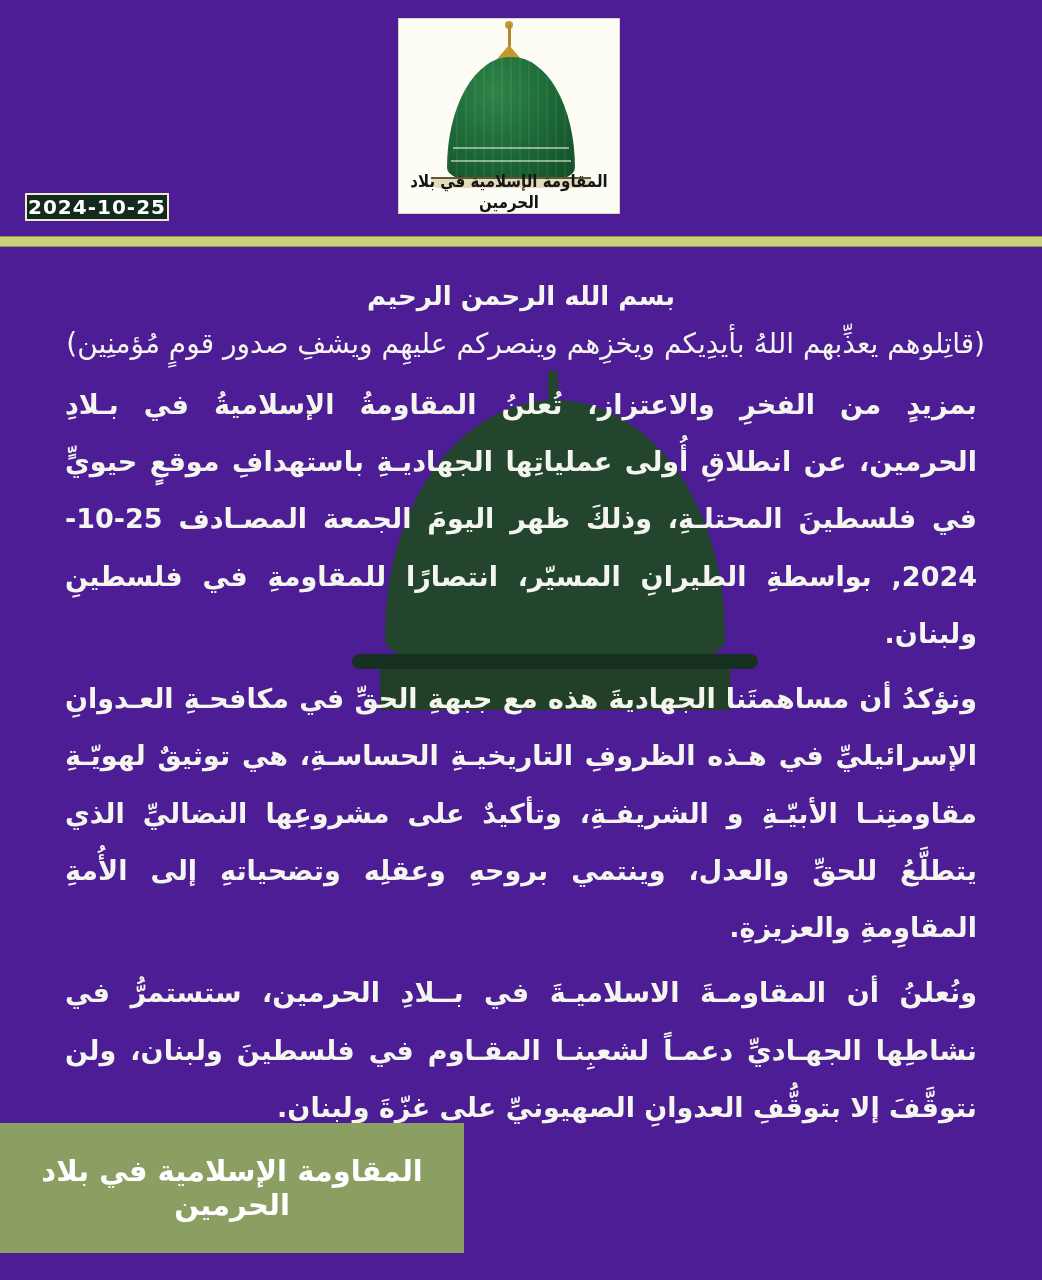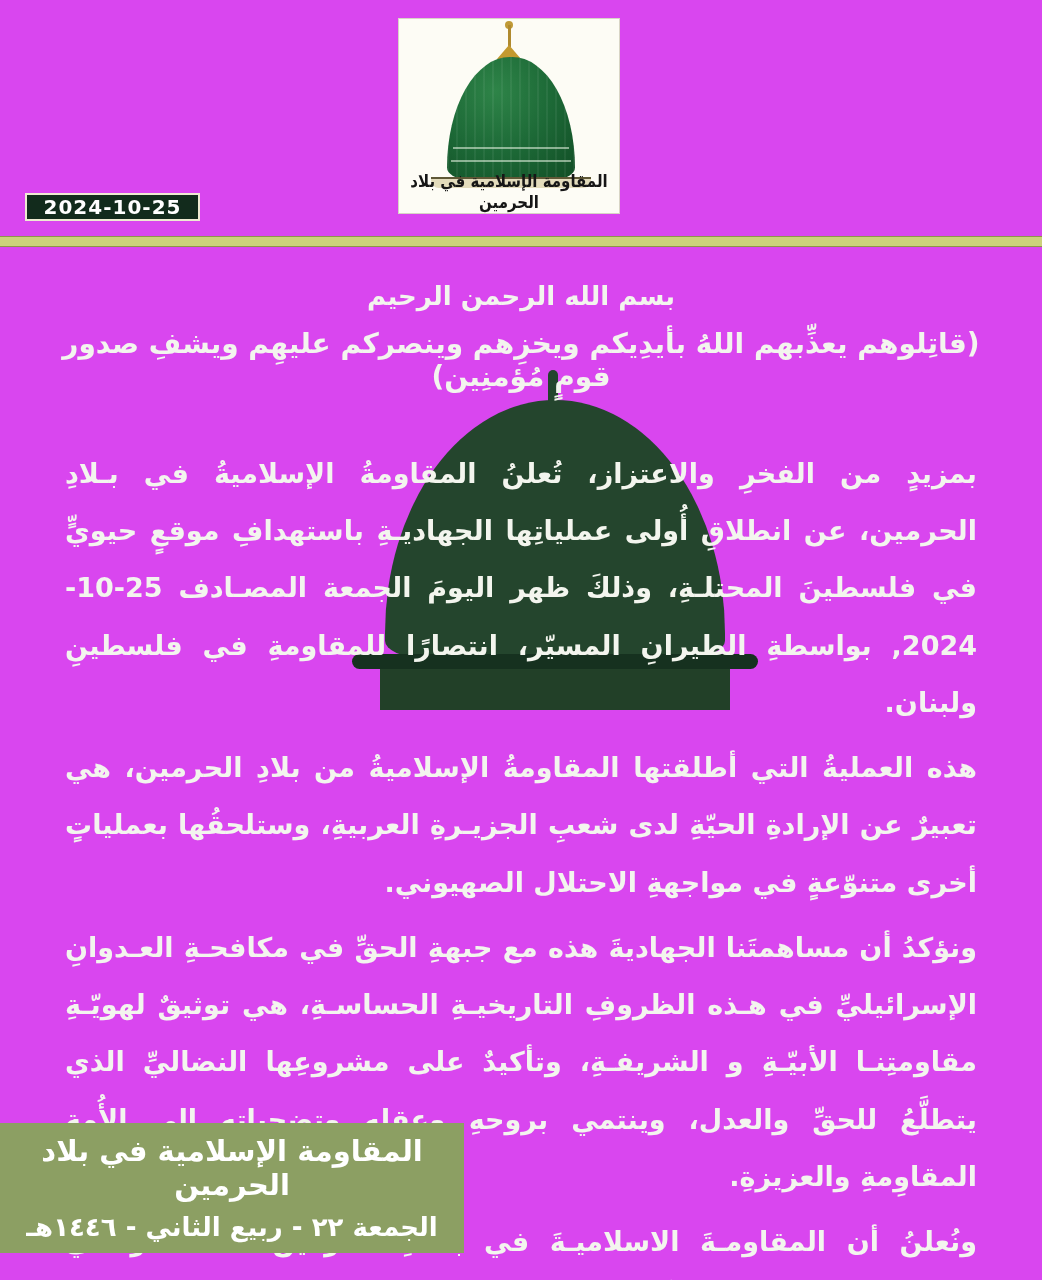--- a/index.html
+++ b/index.html
@@ -2,21 +2,21 @@
 <html lang="ar"><head>
 <meta charset="utf-8">
 <style>
   html, body { margin: 0; padding: 0; }
   body { font-family: "DejaVu Sans", sans-serif; }
 
   .page {
     position: relative;
     width: 1042px;
     height: 1280px;
-    background: #d946ef;
+    background: #4c1d95;
     overflow: hidden;
   }
 
   
   .logo-box {
     position: absolute;
     left: 398px; top: 18px;
     width: 222px; height: 196px;
     background: #fdfcf5;
     border: 1px solid #d8d5c5;
@@ -69,21 +69,21 @@
     text-align: center;
     font-weight: bold;
     font-size: 15px;
     letter-spacing: -0.5px;
     color: #161616;
     transform: scaleY(1.15);
   }
 
   .date-badge {
     position: absolute; left: 25px; top: 193px;
-    width: 175px; height: 28px;
+    width: 144px; height: 28px;
     background: #122b1c;
     border: 2px solid #eeead2;
     box-sizing: border-box;
     display: flex; align-items: center; justify-content: center;
     color: #ffffff;
     font-weight: bold;
     font-size: 20px;
     letter-spacing: 1px;
     z-index: 3;
   }
@@ -131,23 +131,23 @@
     color: #f3f5ee;
     direction: rtl;
   }
   .bismillah {
     margin: 0 0 16px 0;
     text-align: center;
     font-weight: bold;
     font-size: 26px;
   }
   .opening-verse {
-    margin: 0 0 52px 0;
-    text-align: center;
-    font-weight: bold;
+    margin: 0 0 16px 0;
+    text-align: right;
+    font-weight: normal;
     font-size: 28px;
   }
   .para {
     margin: 8px;
     font-weight: bold;
     font-size: 27px;
     line-height: 2.12;
     text-align: justify;
     text-align-last: right;
     text-justify: inter-word;
@@ -194,24 +194,22 @@
   <div class="date-badge">
     <span>2024-10-25</span>
   </div>
 
   <div class="separator-line"></div>
 
   <div class="content">
     <p class="bismillah">بسم الله الرحمن الرحيم</p>
     <p class="opening-verse">(قاتِلوهم يعذِّبهم اللهُ بأيدِيكم ويخزِهم وينصركم عليهِم ويشفِ صدور قومٍ مُؤمنِين)</p>
     <p class="para">بمزيدٍ من الفخرِ والاعتزاز، تُعلنُ المقاومةُ الإسلاميةُ في بـلادِ الحرمين، عن انطلاقِ أُولى عملياتِها الجهاديـةِ باستهدافِ موقعٍ حيويٍّ في فلسطينَ المحتلـةِ، وذلكَ ظهر اليومَ الجمعة المصـادف 25-10-2024, بواسطةِ الطيرانِ المسيّر، انتصارًا للمقاومةِ في فلسطينِ ولبنان.</p>
-    <p class="para">هذه العمليةُ التي أطلقتها المقاومةُ الإسلاميةُ من بلادِ الحرمين، هي تعبيرٌ عن الإرادةِ الحيّةِ لدى شعبِ الجزيـرةِ العربيةِ، وستلحقُها بعملياتٍ أخرى متنوّعةٍ في مواجهةِ الاحتلال الصهيوني.</p>
     <p class="para">ونؤكدُ أن مساهمتَنا الجهاديةَ هذه مع جبهةِ الحقِّ في مكافحـةِ العـدوانِ الإسرائيليِّ في هـذه الظروفِ التاريخيـةِ الحساسـةِ، هي توثيقٌ لهويّـةِ مقاومتِنـا الأبيّـةِ و الشريفـةِ، وتأكيدٌ على مشروعِها النضاليِّ الذي يتطلَّعُ للحقِّ والعدل، وينتمي بروحهِ وعقلِه وتضحياتهِ إلى الأُمةِ المقاوِمةِ والعزيزةِ.</p>
     <p class="para">ونُعلنُ أن المقاومـةَ الاسلاميـةَ في بــلادِ الحرمين، ستستمرُّ في نشاطِها الجهـاديِّ دعمـاً لشعبِنـا المقـاوم في فلسطينَ ولبنان، ولن نتوقَّفَ إلا بتوقُّفِ العدوانِ الصهيونيِّ على غزّةَ ولبنان.</p>
 
   </div>
 
   <div class="footer-box">
     <div class="footer-line-1">المقاومة الإسلامية في بلاد الحرمين</div>
-    <div class="footer-line-2">الجمعة ٢٢ - ربيع الثاني - ١٤٤٦هـ</div>
   </div>
 
 </div>
 
 </body></html>

